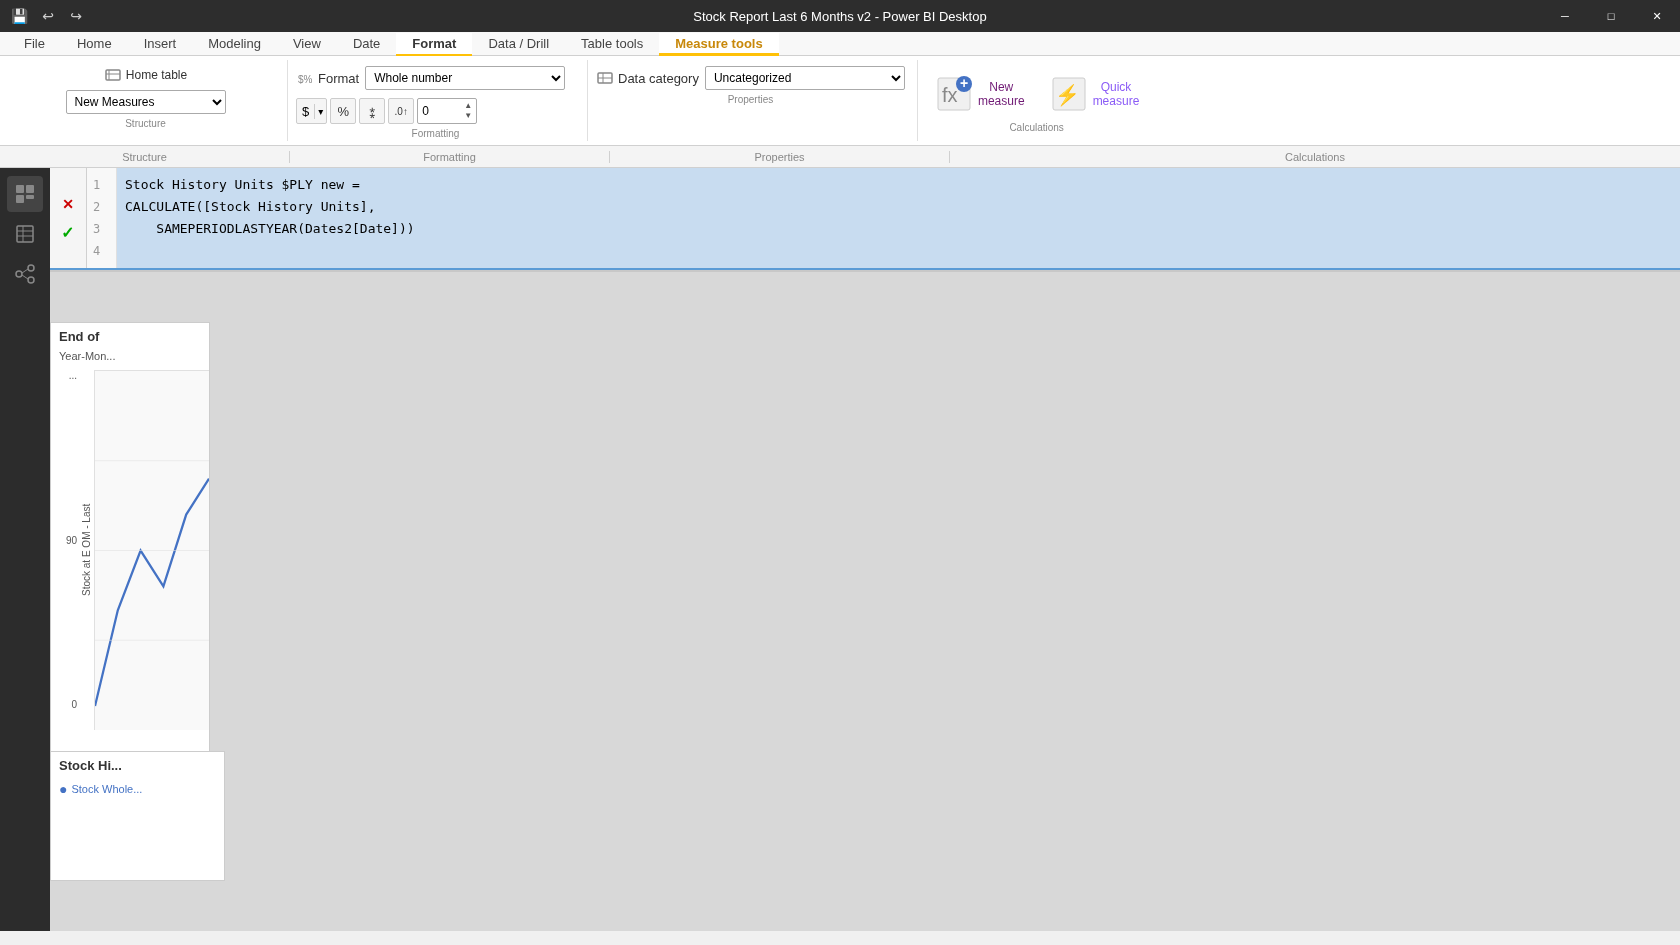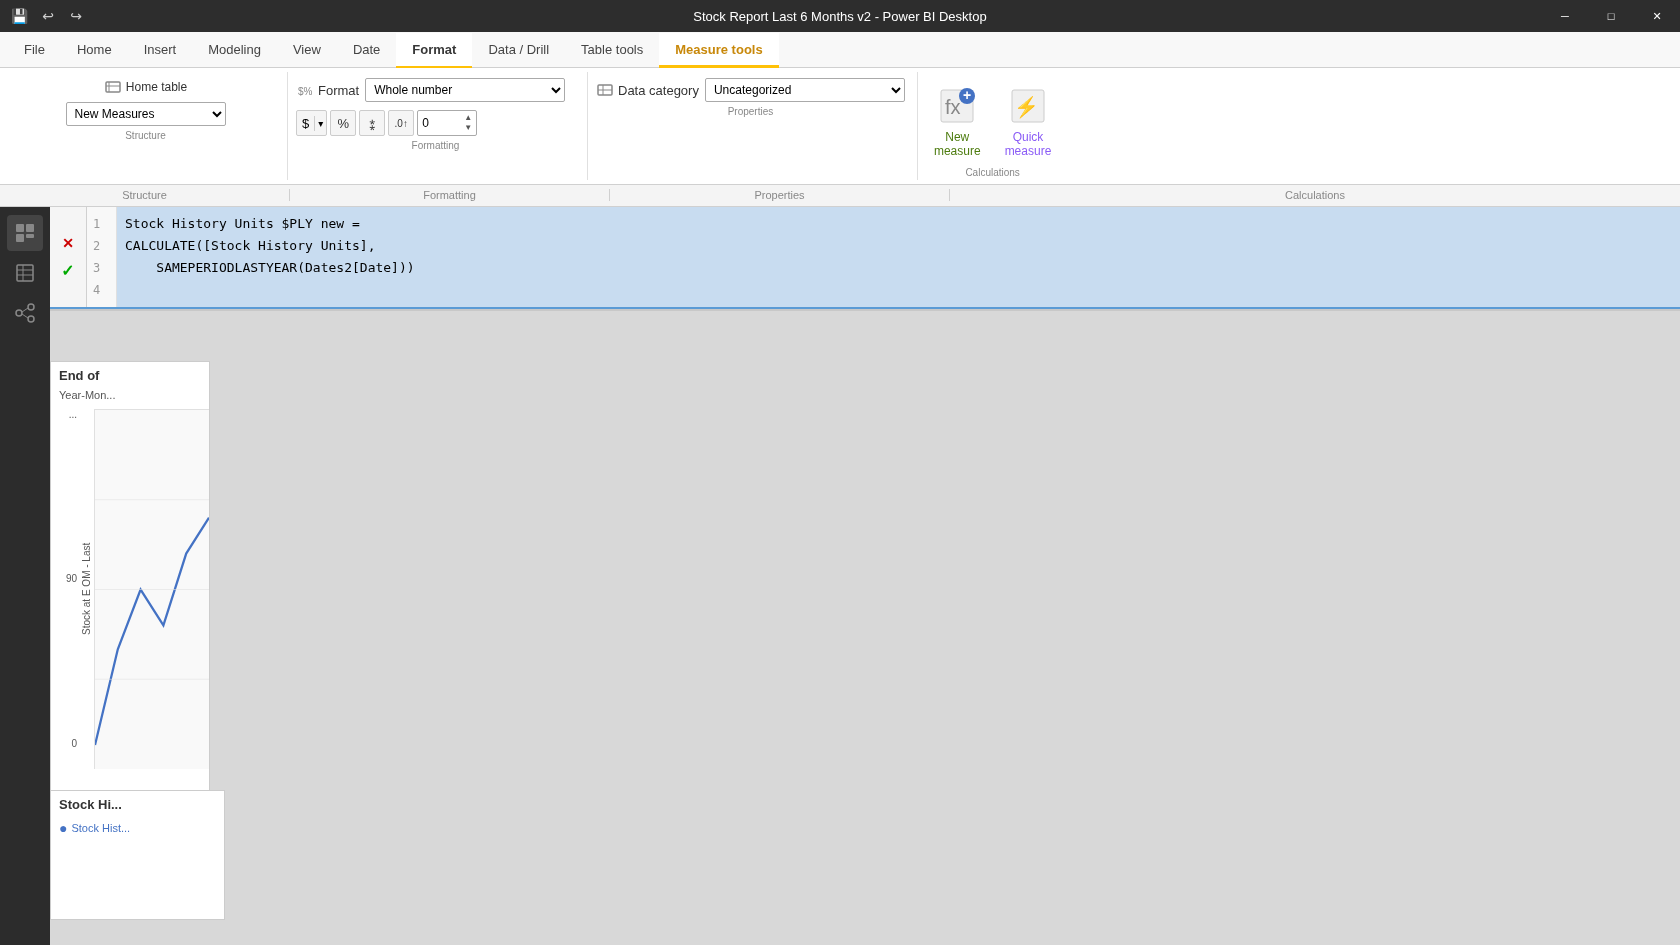--- a/index.html
+++ b/index.html
@@ -35,21 +35,21 @@
       color: #ccc;
       font-size: 14px;
       cursor: pointer;
       border-radius: 2px;
     }
 
     
     .tab-row {
       display: flex;
       align-items: flex-end;
-      height: 36px;
+      height: 24px;
       background: #f8f8f8;
       border-bottom: 1px solid #d0d0d0;
       padding-left: 8px;
     }
     .tab-item {
       padding: 8px 16px;
       font-size: 13px;
       color: #444;
       cursor: pointer;
       height: 100%;
@@ -179,21 +179,21 @@
       gap: 4px;
     }
     .calc-buttons {
       display: flex;
       gap: 8px;
       align-items: flex-start;
       padding-top: 4px;
     }
     .calc-btn {
       display: flex;
-      flex-direction: column;
+      flex-direction: row;
       align-items: center;
       gap: 4px;
       cursor: pointer;
       padding: 4px 8px;
       border-radius: 2px;
     }
     .calc-icon {
       width: 40px;
       height: 40px;
       display: flex;
@@ -348,21 +348,21 @@
 
       <div class="calc-btn">
         <div class="calc-icon">
           <svg width="40" height="40" viewBox="0 0 40 40">
             <rect x="4" y="4" width="32" height="32" rx="2" fill="#f0f0f0" stroke="#ccc"></rect>
             <text x="8" y="28" font-size="20" fill="#888">fx</text>
             <circle cx="30" cy="10" r="8" fill="#4472c4"></circle>
             <text x="26" y="14" font-size="14" fill="white" font-weight="bold">+</text>
           </svg>
         </div>
-        <div style="font-size:12px; color:#4d7c0f; text-align:center; line-height:1.2;">
+        <div style="font-size:12px; color:#701a75; text-align:center; line-height:1.2;">
           <div>New</div>
           <div>measure</div>
         </div>
       </div>
 
       <div class="calc-btn">
         <div class="calc-icon">
           <svg width="40" height="40" viewBox="0 0 40 40">
             <rect x="4" y="4" width="32" height="32" rx="2" fill="#f0f0f0" stroke="#ccc"></rect>
             <text x="6" y="28" font-size="20" fill="#ffc107">⚡</text>
@@ -462,21 +462,21 @@
               <line x1="0" y1="225" x2="100" y2="225" stroke="#e0e0e0" stroke-width="0.5"></line>
             </svg>
           </div>
         </div>
       </div>
 
       <div style="position:absolute; bottom:50px; left:0; width:175px; height:130px; background:#fff; border:1px solid #ccc;">
         <div style="padding:6px 8px; font-size:13px; font-weight:600; color:#333;">Stock Hi...</div>
         <div style="padding:2px 8px; font-size:11px; color:#4472c4; display:flex; align-items:center; gap:4px;">
           <span style="color:#4472c4; font-size:14px;">●</span>
-          <span>Stock Hist...</span>
+          <span>Stock Whole...</span>
         </div>
       </div>
 
     </div>
 
   </div>
 
 </div>
 
 </body></html>

